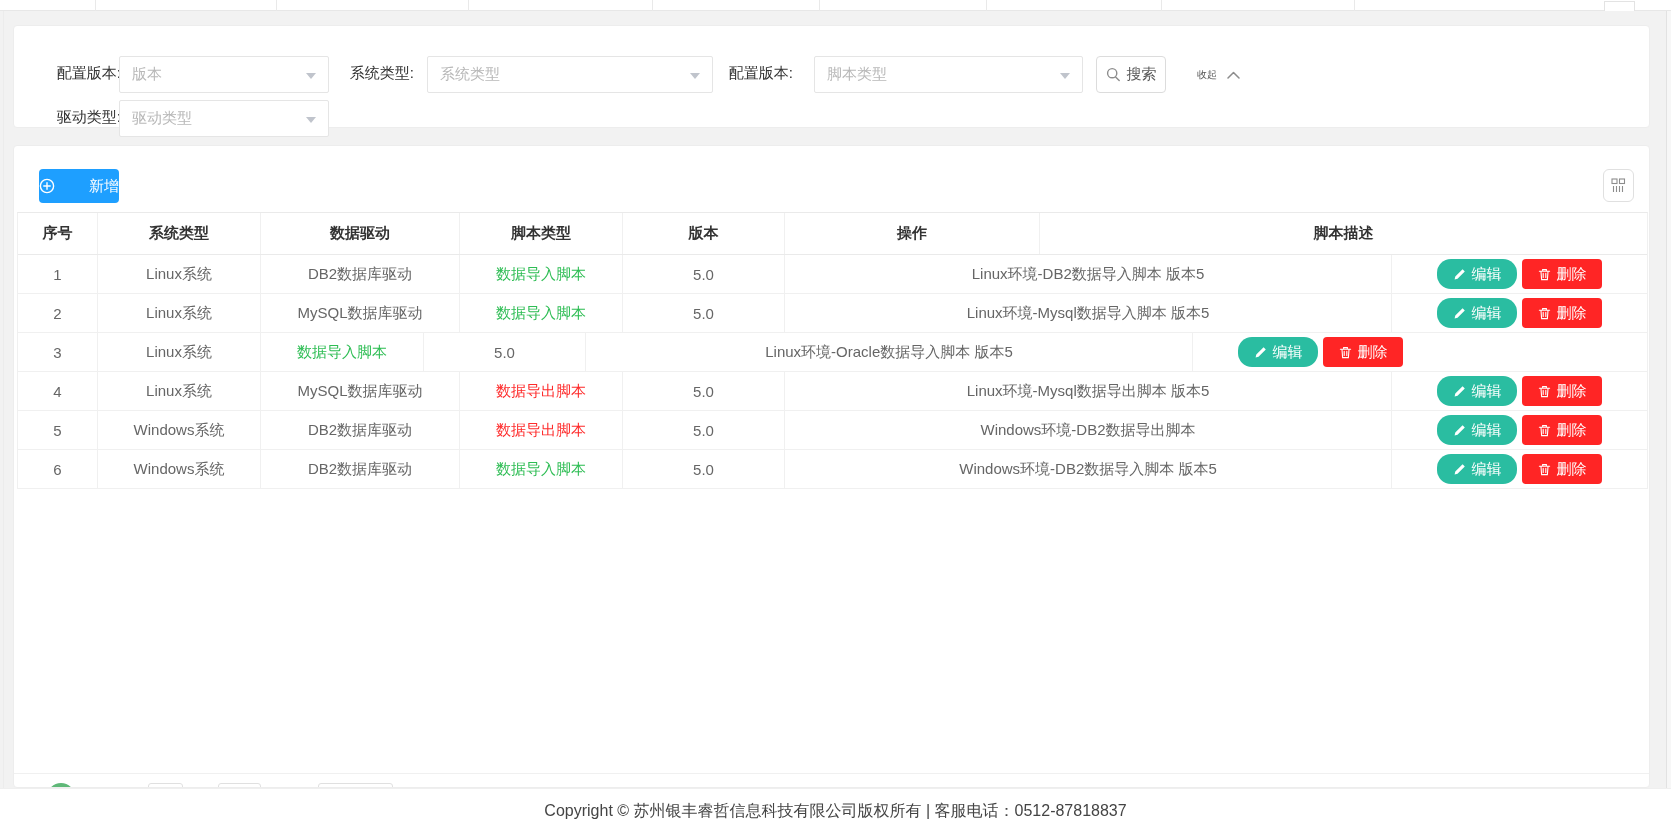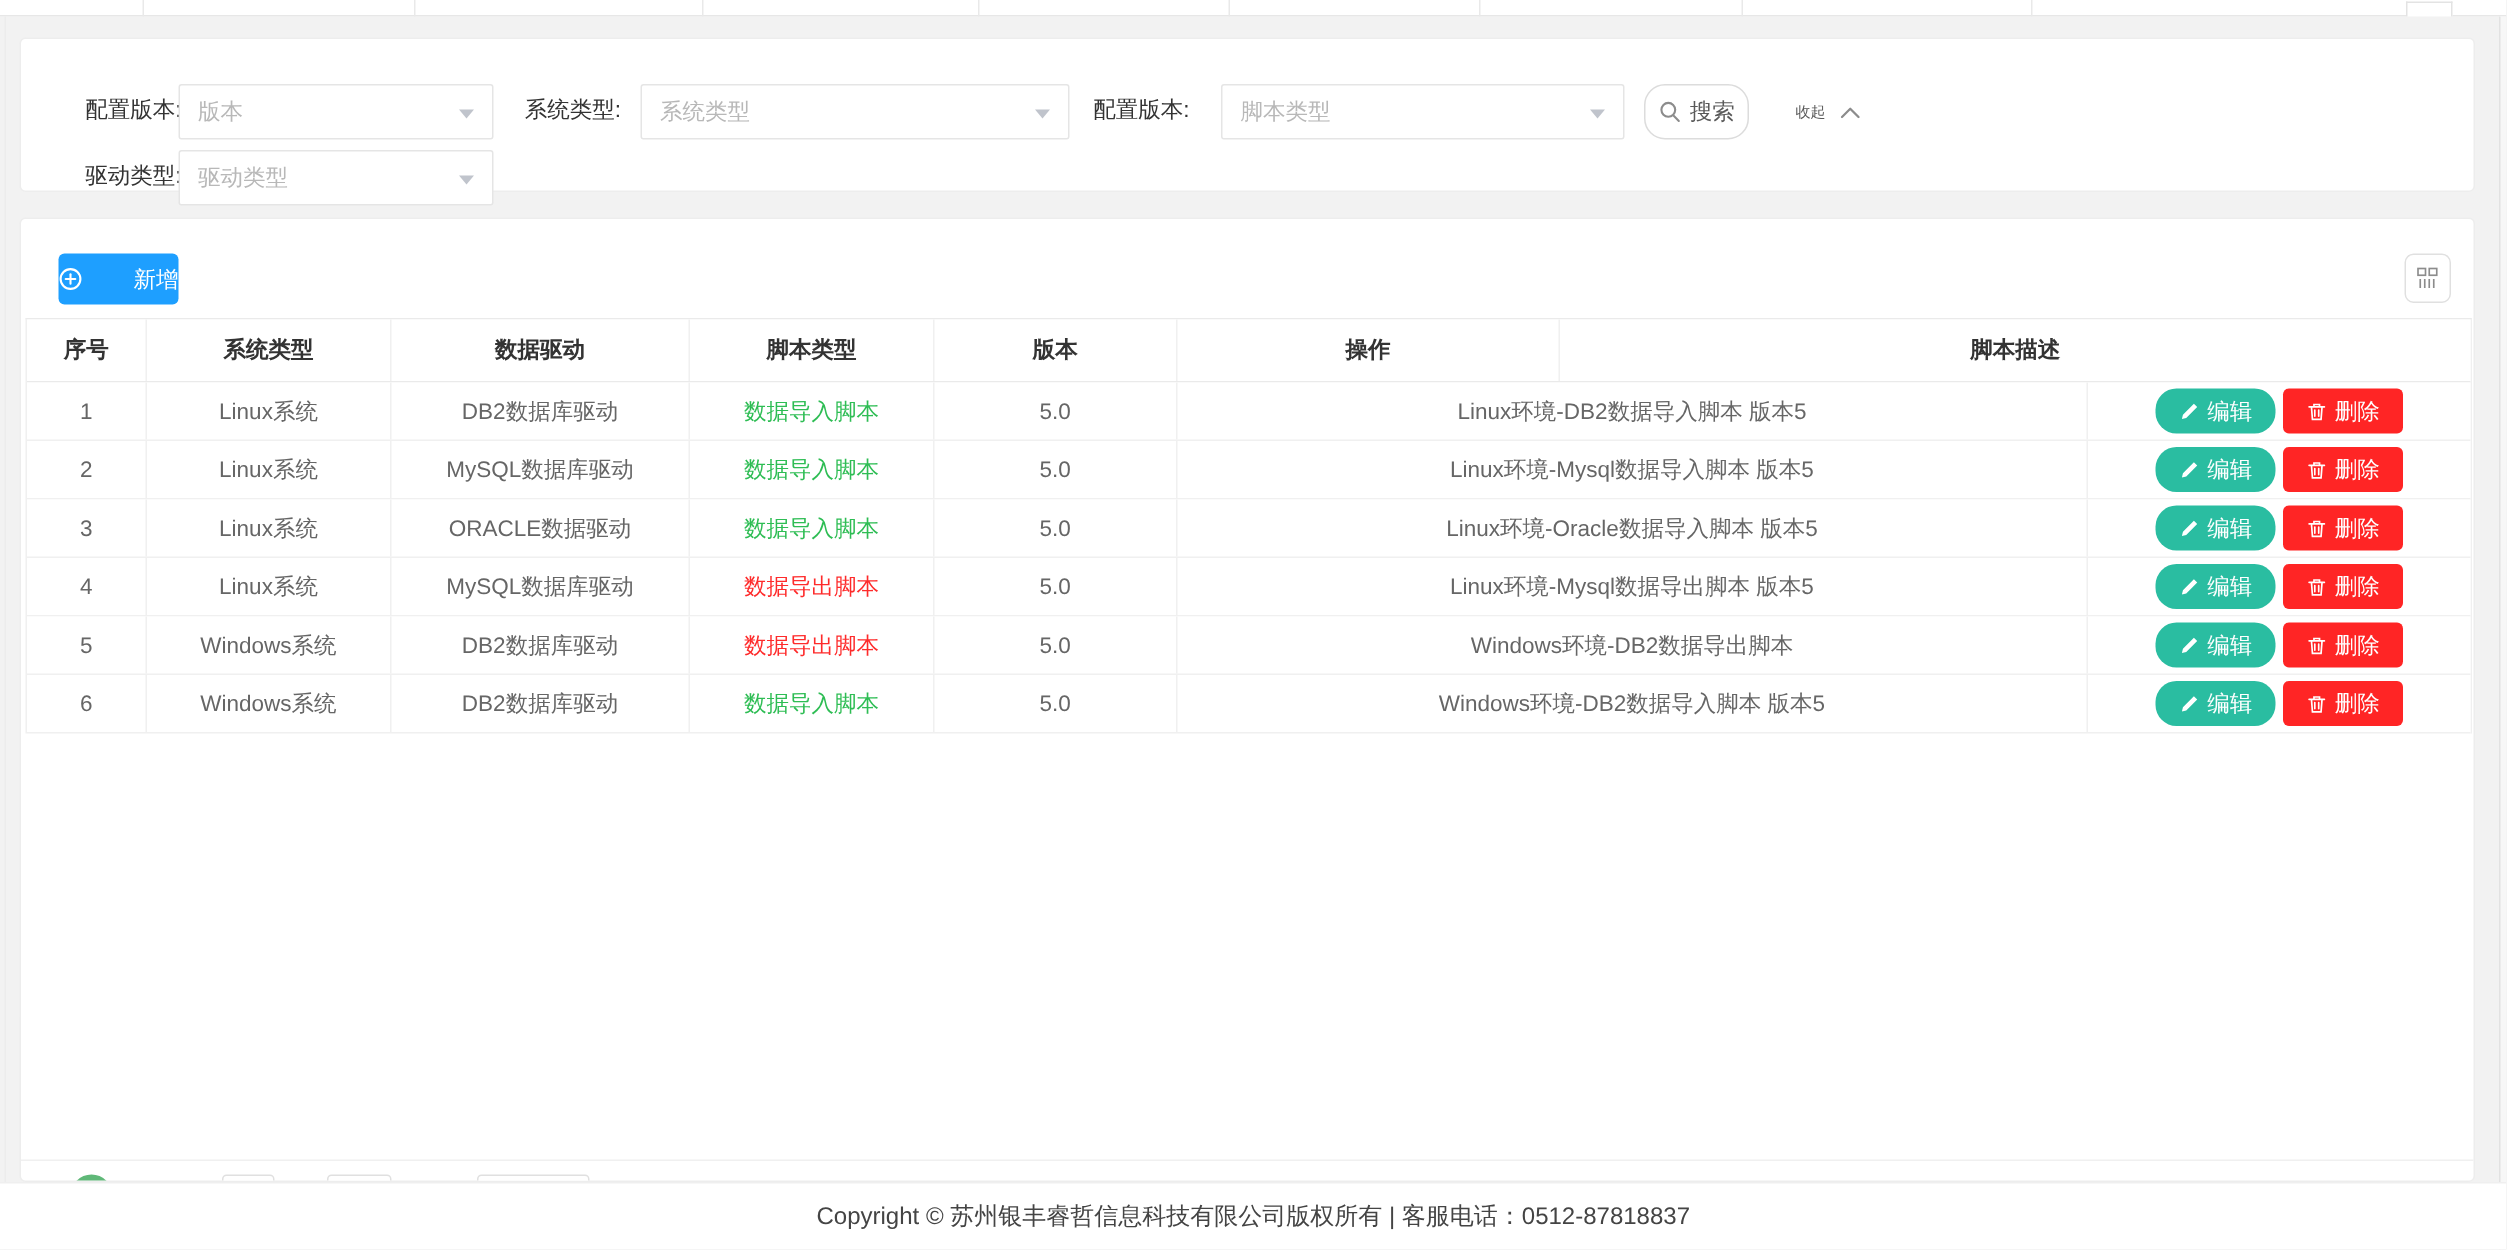--- a/index.html
+++ b/index.html
@@ -26,21 +26,21 @@
            border-left:5px solid transparent; border-right:5px solid transparent; border-top:6px solid #c0c4cc; }
   .lab1 { position:absolute; left:12px;  top:38px; width:95px; }
   .lab2 { position:absolute; left:330px; top:38px; width:70px; }
   .lab3 { position:absolute; left:709px; top:38px; width:70px; }
   .lab4 { position:absolute; left:12px;  top:82px; width:95px; }
   .sel1 { left:105px; top:30px; width:210px; }
   .sel2 { left:413px; top:30px; width:286px; }
   .sel3 { left:800px; top:30px; width:269px; }
   .sel4 { left:105px; top:74px; width:210px; }
   .search-btn { position:absolute; left:1082px; top:30px; width:70px; height:37px; background:#fff;
-                border:1px solid #dcdcdc; border-radius:14px; display:flex; align-items:center; justify-content:center;
+                border:1px solid #dcdcdc; border-radius:4px; display:flex; align-items:center; justify-content:center;
                 gap:6px; font-size:15px; color:#595959; cursor:pointer;text-align:center; }
   .collapse { position:absolute; left:1183px; top:30px; height:37px; display:flex; align-items:center; gap:10px;
               font-size:10px; color:#595959; cursor:pointer; }
 
   
   .add-btn { position:absolute; left:25px; top:23px; width:80px; height:34px; background:#1e9fff; border:none;
              border-radius:4px; color:#fff; font-size:15px; display:flex; align-items:center; justify-content:space-between;
              gap:7px; cursor:pointer; }
   .settings-btn { position:absolute; left:1589px; top:23px; width:31px; height:33px; background:#fff;
                   border:1px solid #e0e0e0; border-radius:6px; display:flex; align-items:center; justify-content:center; cursor:pointer; }
@@ -225,21 +225,20 @@
                   </svg>
         </span>
         <span>删除</span>
       </button>
     </div>
   </div>
 
   <div class="tr">
     <div class="td c1">3</div>
     <div class="td c2">Linux系统</div>
-    <div class="td c3">ORACLE数据驱动</div>
     <div class="td c4 type-green">数据导入脚本</div>
     <div class="td c5">5.0</div>
     <div class="td c6">Linux环境-Oracle数据导入脚本 版本5</div>
     <div class="td c7 ops">
       <button class="rbtn edit">
         <span>
           <svg width="13" height="13" viewBox="0 0 13 13">
                     <path d="M9.6 1.2l2.2 2.2-7.3 7.3-2.9.7.7-2.9 7.3-7.3z" fill="#fff"></path>
                   </svg>
         </span>

